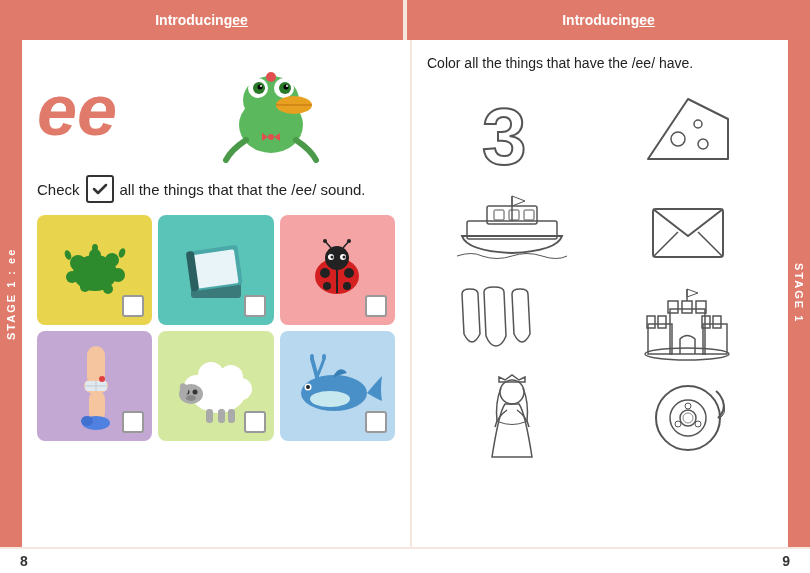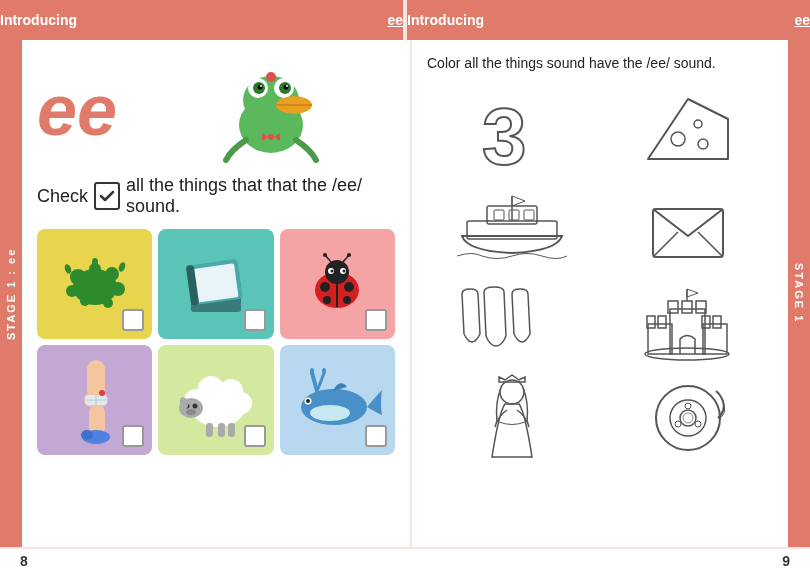--- a/index.html
+++ b/index.html
@@ -17,21 +17,21 @@
     .header {
       display: flex;
       width: 100%;
       height: 40px;
       background: #f5e6e0;
     }
     .header-left, .header-right {
       flex: 1;
       display: flex;
       align-items: center;
-      justify-content: space-between;
+      justify-content: center;
       background: #e07a6a;
       color: white;
       font-size: 14px;
       font-weight: bold;
     }
     .header-left {
       margin-right: 2px;
     }
     .header-right {
       margin-left: 2px;
@@ -115,21 +115,21 @@
     
     .frog-area {
       display: flex;
       align-items: center;
       justify-content: center;
       flex: 1;
     }
 
     
     .check-instruction {
-      font-size: 18px;
+      font-size: 15px;
       color: #222;
       margin-bottom: 12px;
       display: flex;
       align-items: center;
       gap: 6px;
     }
 
     .check-icon {
       width: 28px;
       height: 28px;
@@ -395,21 +395,21 @@
           </svg>
           <div class="checkbox"></div>
         </div>
 
       </div>
     </div>
 
     <div class="right-panel">
 
       <div class="color-instruction">
-        <span>Color all the things sound have the /ee/ sound.</span>
+        <span>Color all the things that have the /ee/ have.</span>
       </div>
 
       <div style="display: grid; grid-template-columns: 1fr 1fr; grid-template-rows: repeat(4, 90px); gap: 5px;">
 
         <div class="coloring-item">
           <svg width="70" height="85" viewBox="0 0 70 85">
             <text x="5" y="75" font-size="80" font-family="Arial" fill="none" stroke="#555" stroke-width="2" font-weight="bold">3</text>
           </svg>
         </div>
 

